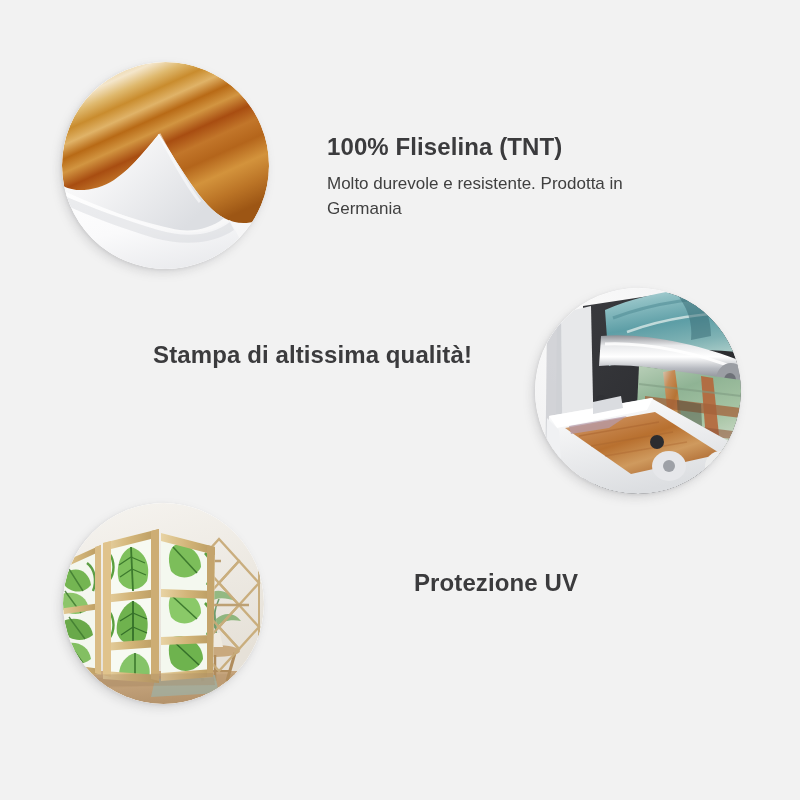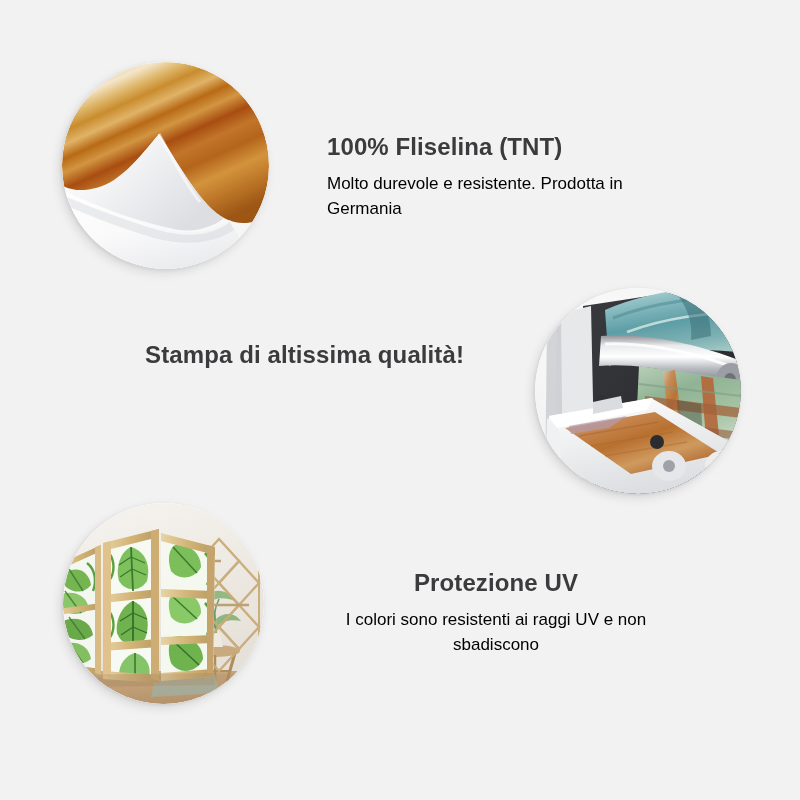--- a/index.html
+++ b/index.html
@@ -46,27 +46,27 @@
     font-weight: bold;
     color: #3b3b3d;
     letter-spacing: 0.1px;
     margin: 0 0 11px 0;
     line-height: 1.12;
     white-space: nowrap;
   }
   .feature-desc {
     font-size: 17px;
     font-weight: normal;
-    color: #000000;
+    color: #404040;
     line-height: 1.45;
     margin: 0;
   }
 
   #text-fliselina { left: 327px; top: 134px; width: 340px; text-align: left; }
-  #text-stampa    { left: 144px; top: 342px; width: 320px; text-align: right; }
+  #text-stampa    { left: 152px; top: 342px; width: 320px; text-align: right; }
   #text-uv        { left: 326px; top: 570px; width: 340px; text-align: center; }
 </style>
 </head>
 <body>
 
 <div class="stage">
 
   <div class="medallion" id="medallion-fliselina">
     <svg viewBox="0 0 207 207" xmlns="http://www.w3.org/2000/svg" role="img">
       <defs>
@@ -382,16 +382,15 @@
           </g>
 
           <path d="M 0 172 L 150 170 L 152 182 L 0 184 Z" fill="#a98a63" opacity="0.35"></path>
         </g>
       </g>
     </svg>
   </div>
 
   <div class="feature-text" id="text-uv">
     <p class="feature-title">Protezione UV</p>
-    <p class="feature-desc">I colori sono resistenti ai raggi UV e non sbadiscono</p>
   </div>
 
 </div>
 
 </body></html>

